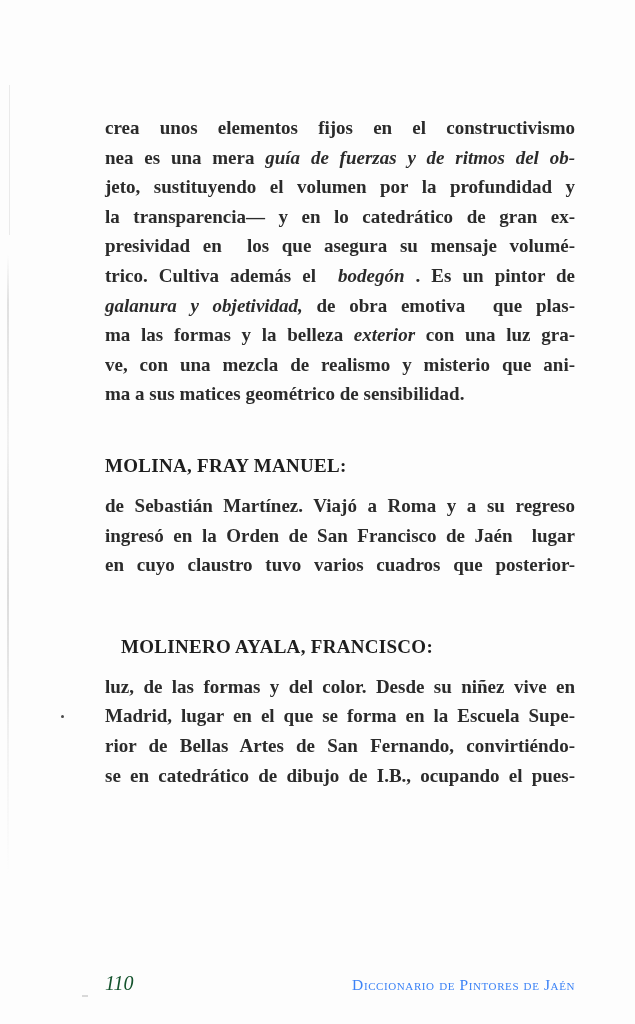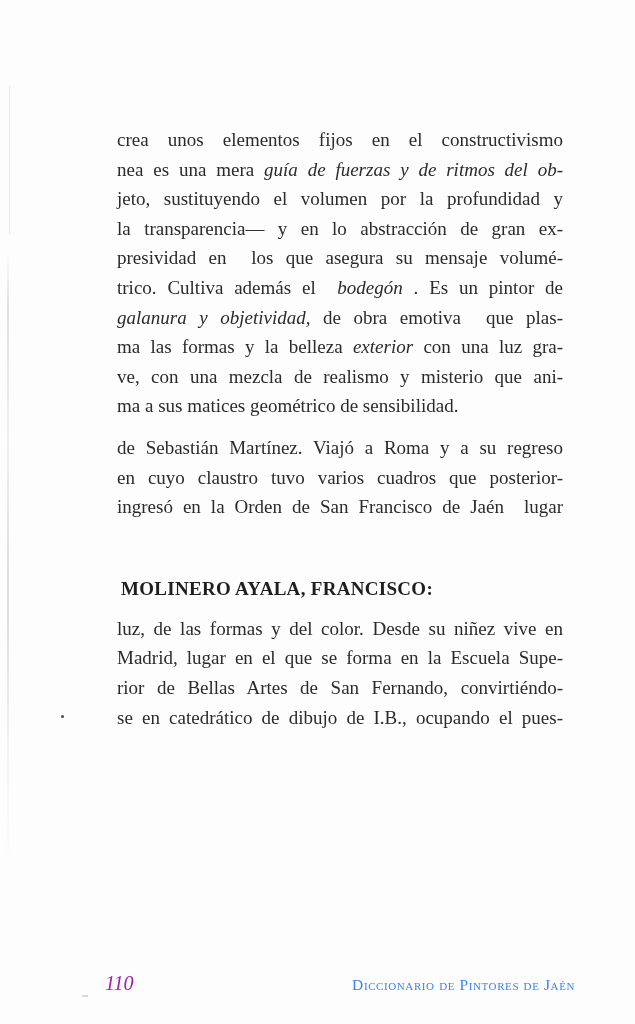--- a/index.html
+++ b/index.html
@@ -65,21 +65,22 @@
 
   .text-block {
     position: absolute;
     left: 105px;
     top: 113px;
     width: 470px;
     font-size: 19px;
     line-height: 29.6px;
   }
   .para {
-    margin: 12px;
+    margin: 0;
+    font-weight: bold;
   }
   .line {
     white-space: normal;
   }
   .line.just {
     text-align: justify;
     text-align-last: justify;
   }
   .line.indent {
     text-indent: 42px;
@@ -106,21 +107,21 @@
     left: 105px;
     top: 972px;
     width: 470px;
     display: flex;
     justify-content: space-between;
     align-items: baseline;
   }
   .page-number {
     font-style: italic;
     font-size: 20px;
-    color: #a21caf;
+    color: #14532d;
   }
   .running-title {
     font-variant: small-caps;
     font-size: 15.5px;
     letter-spacing: 0.6px;
     color: #3b82f6;
   }
 </style>
 </head>
 <body>
@@ -129,32 +130,33 @@
   <div class="scan-edge"></div>
   <div class="scan-edge-top"></div>
   <div class="ink-dot"></div>
   <div class="ink-speck"></div>
 
   <div class="text-block">
       <div class="para">
         <div class="line just"><span>crea unos elementos fijos en el constructivismo</span></div>
         <div class="line just"><span>nea es una mera </span><span class="it">guía de fuerzas y de ritmos del ob-</span></div>
         <div class="line just"><span>jeto, sustituyendo el volumen por la profundidad y</span></div>
-        <div class="line just"><span>la transparencia— y en lo abstracción de gran ex-</span></div>
+        <div class="line just"><span>la transparencia— y en lo catedrático de gran ex-</span></div>
         <div class="line just"><span>presividad en&nbsp; los que asegura su mensaje volumé-</span></div>
         <div class="line just"><span>trico. Cultiva además el&nbsp; </span><span class="it">bodegón</span><span> . Es un pintor de</span></div>
         <div class="line just"><span class="it">galanura y objetividad,</span><span> de obra emotiva&nbsp; que plas-</span></div>
         <div class="line just"><span>ma las formas y la belleza </span><span class="it">exterior</span><span> con una luz gra-</span></div>
         <div class="line just"><span>ve, con una mezcla de realismo y misterio que ani-</span></div>
         <div class="line"><span>ma a sus matices geométrico de sensibilidad.</span></div>
       </div>
+      <div class="heading h-molina">MOLINA, FRAY MANUEL:</div>
       <div class="para">
         <div class="line just"><span>de Sebastián Martínez. Viajó a Roma y a su regreso</span></div>
+        <div class="line just"><span>ingresó en la Orden de San Francisco de Jaén&nbsp; lugar</span></div>
         <div class="line just"><span>en cuyo claustro tuvo varios cuadros que posterior-</span></div>
-        <div class="line just"><span>ingresó en la Orden de San Francisco de Jaén&nbsp; lugar</span></div>
       </div>
       <div class="heading h-molinero">MOLINERO AYALA, FRANCISCO:</div>
       <div class="para">
         <div class="line just"><span>luz, de las formas y del color. Desde su niñez vive en</span></div>
         <div class="line just"><span>Madrid, lugar en el que se forma en la Escuela Supe-</span></div>
         <div class="line just"><span>rior de Bellas Artes de San Fernando, convirtiéndo-</span></div>
         <div class="line just"><span>se en catedrático de dibujo de I.B., ocupando el pues-</span></div>
       </div>
     </div>
 

